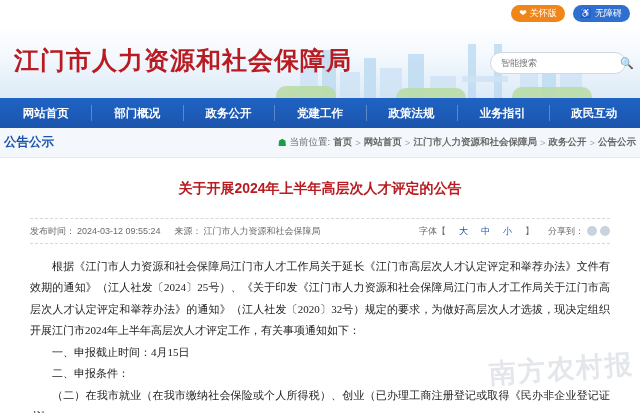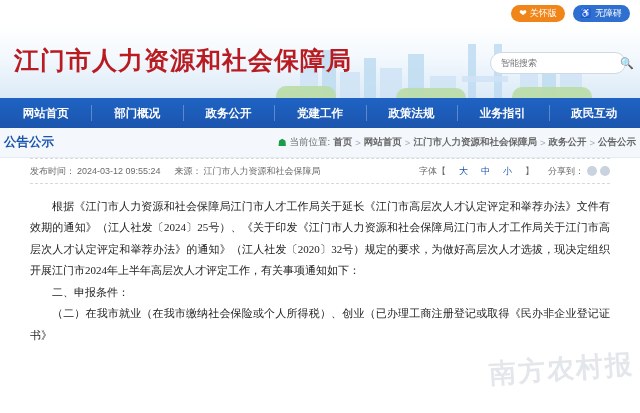--- a/index.html
+++ b/index.html
@@ -263,20 +263,21 @@
     <span class="crumb-sep">&gt;</span>
     <span class="crumb-link">江门市人力资源和社会保障局</span>
     <span class="crumb-sep">&gt;</span>
     <span class="crumb-link">政务公开</span>
     <span class="crumb-sep">&gt;</span>
     <span class="crumb-link">公告公示</span>
   </div>
 </div>
 
 <div class="article">
+  <div class="art-title">关于开展2024年上半年高层次人才评定的公告</div>
 
   <div class="meta">
     <span class="seg">发布时间：</span>
     <span class="seg" style="margin-left:-12px;">2024-03-12 09:55:24</span>
     <span class="seg">来源：</span>
     <span class="seg" style="margin-left:-12px;">江门市人力资源和社会保障局</span>
     <span class="spacer"></span>
     <span class="fontsize-box">
       <span>字体【</span>
       <span class="fs">大</span>
@@ -286,18 +287,19 @@
     </span>
     <span class="share">
       <span>分享到：</span>
       <span class="dot"></span>
       <span class="dot"></span>
     </span>
   </div>
 
   <div class="body-text">
     <p>根据《江门市人力资源和社会保障局江门市人才工作局关于延长《江门市高层次人才认定评定和举荐办法》文件有效期的通知》（江人社发〔2024〕25号）、《关于印发《江门市人力资源和社会保障局江门市人才工作局关于江门市高层次人才认定评定和举荐办法》的通知》（江人社发〔2020〕32号）规定的要求，为做好高层次人才选拔，现决定组织开展江门市2024年上半年高层次人才评定工作，有关事项通知如下：</p>
+    <p>一、申报截止时间：4月15日</p>
     <p>二、申报条件：</p>
     <p>（二）在我市就业（在我市缴纳社会保险或个人所得税）、创业（已办理工商注册登记或取得《民办非企业登记证书》</p>
   </div>
 </div>
 
 <div class="watermark">南方农村报</div>
 
 </body></html>

